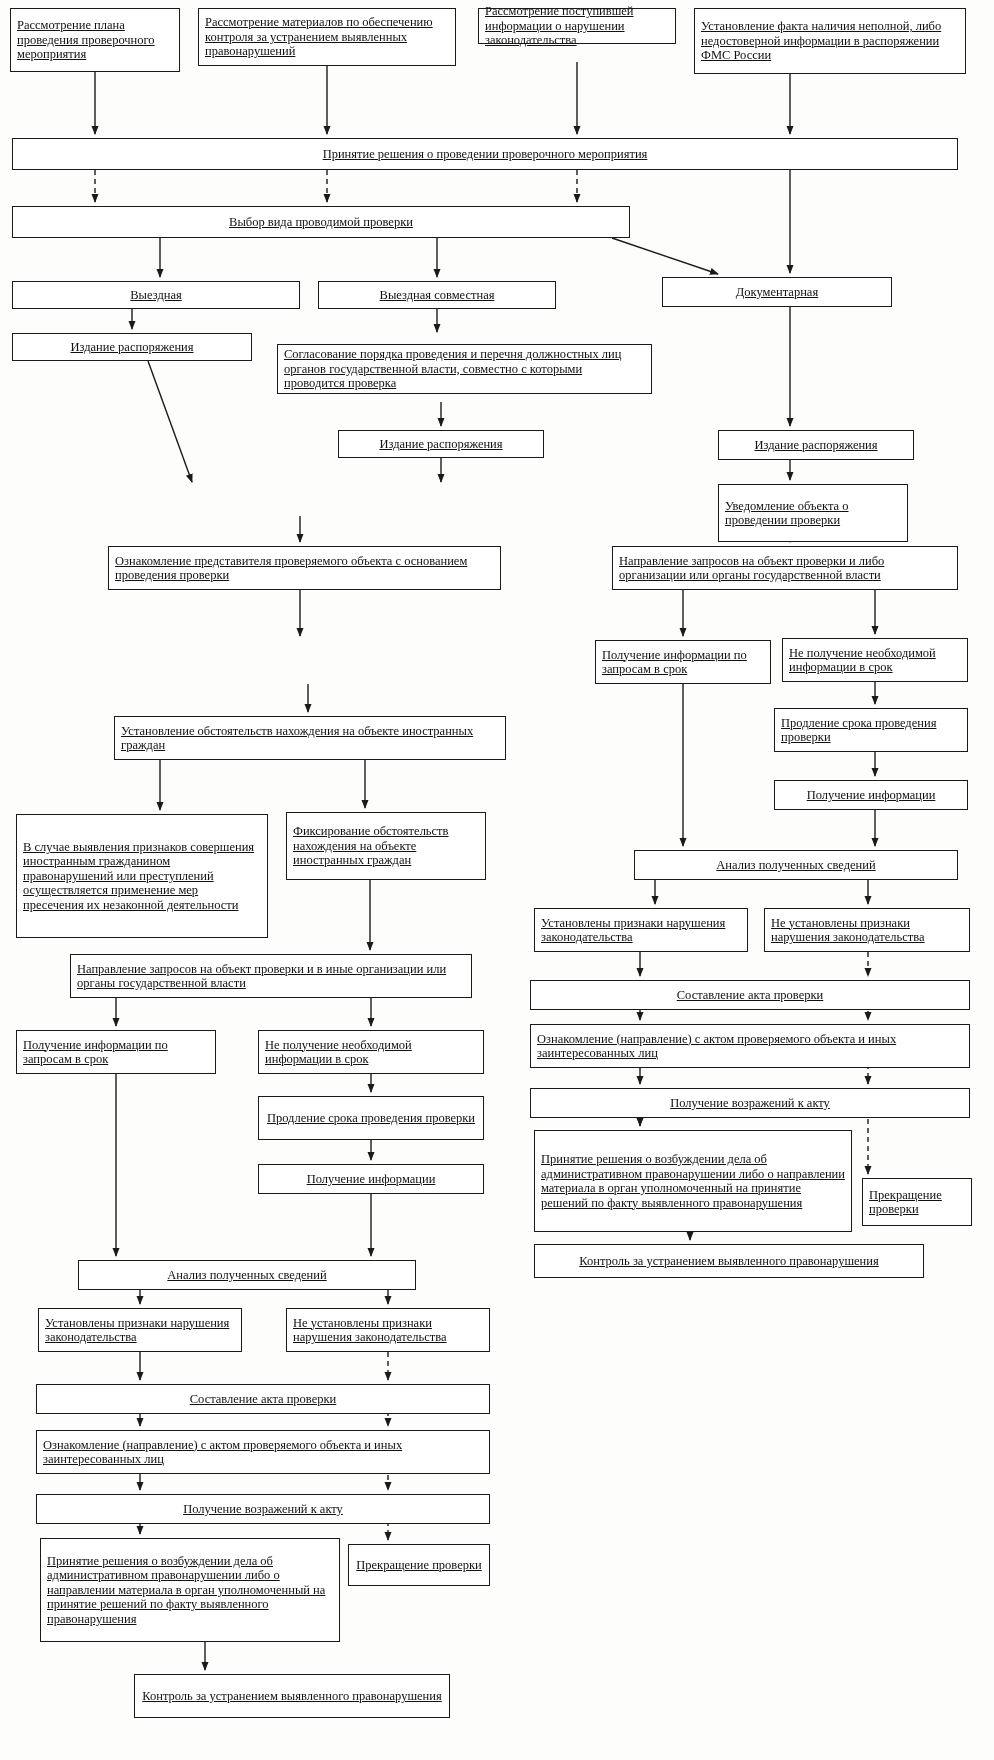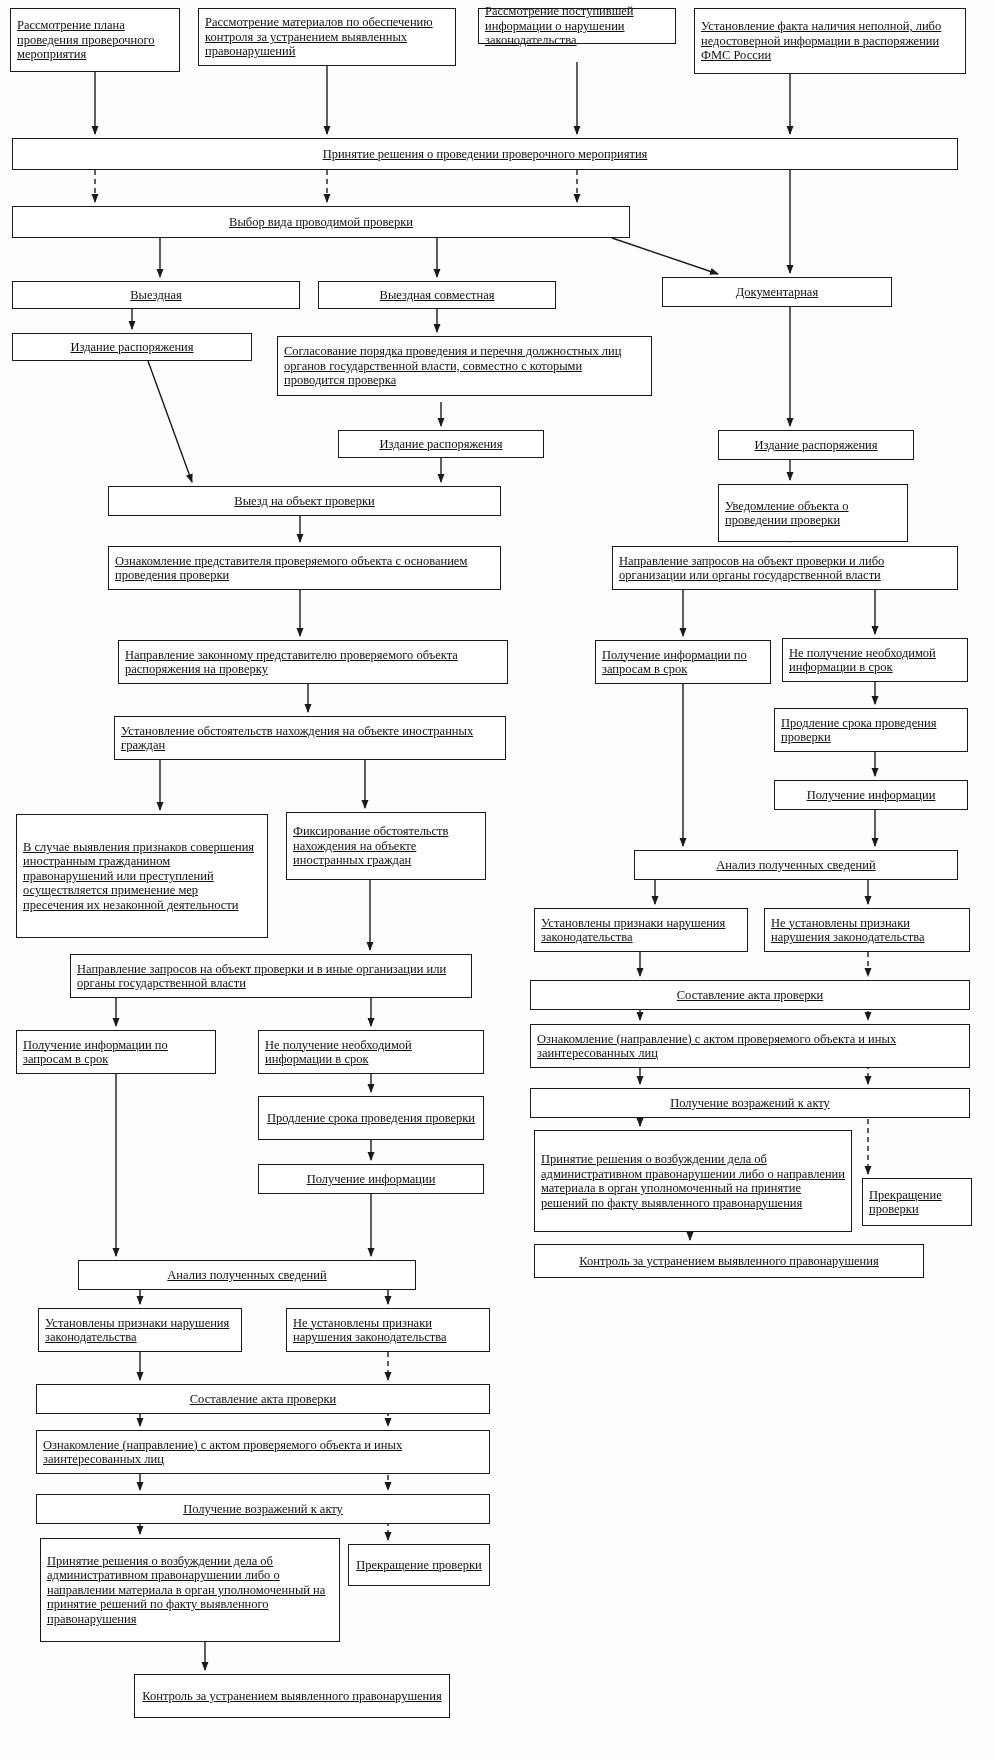--- a/index.html
+++ b/index.html
@@ -117,25 +117,23 @@
   <div class="node" style="left:694px;top:8px;width:272px;height:66px">Установление факта наличия неполной, либо недостоверной информации в распоряжении ФМС России</div>
 
   <div class="node" style="left:12px;top:138px;width:946px;height:32px">Принятие решения о проведении проверочного мероприятия</div>
   <div class="node" style="left:12px;top:206px;width:618px;height:32px">Выбор вида проводимой проверки</div>
 
   <div class="node" style="left:12px;top:281px;width:288px;height:28px">Выездная</div>
   <div class="node" style="left:318px;top:281px;width:238px;height:28px">Выездная совместная</div>
   <div class="node" style="left:662px;top:277px;width:230px;height:30px">Документарная</div>
 
   <div class="node" style="left:12px;top:333px;width:240px;height:28px">Издание распоряжения</div>
-  <div class="node" style="left:277px;top:336px;width:375px;height:60px">Согласование порядка проведения и перечня должностных лиц органов государственной власти, совместно с которыми проводится проверка</div>
+  <div class="node" style="left:277px;top:344px;width:375px;height:50px">Согласование порядка проведения и перечня должностных лиц органов государственной власти, совместно с которыми проводится проверка</div>
   <div class="node" style="left:338px;top:430px;width:206px;height:28px">Издание распоряжения</div>
-  <div class="node" style="left:108px;top:486px;width:393px;height:30px">Выезд на объект проверки</div>
   <div class="node" style="left:108px;top:546px;width:393px;height:44px">Ознакомление представителя проверяемого объекта с основанием проведения проверки</div>
-  <div class="node" style="left:118px;top:640px;width:390px;height:44px">Направление законному представителю проверяемого объекта распоряжения на проверку</div>
   <div class="node" style="left:114px;top:716px;width:392px;height:44px">Установление обстоятельств нахождения на объекте иностранных граждан</div>
   <div class="node" style="left:16px;top:814px;width:252px;height:124px">В случае выявления признаков совершения иностранным гражданином правонарушений или преступлений осуществляется применение мер пресечения их незаконной деятельности</div>
   <div class="node" style="left:286px;top:812px;width:200px;height:68px">Фиксирование обстоятельств нахождения на объекте иностранных граждан</div>
   <div class="node" style="left:70px;top:954px;width:402px;height:44px">Направление запросов на объект проверки и в иные организации или органы государственной власти</div>
   <div class="node" style="left:16px;top:1030px;width:200px;height:44px">Получение информации по запросам в срок</div>
   <div class="node" style="left:258px;top:1030px;width:226px;height:44px">Не получение необходимой информации в срок</div>
   <div class="node" style="left:258px;top:1096px;width:226px;height:44px">Продление срока проведения проверки</div>
   <div class="node" style="left:258px;top:1164px;width:226px;height:30px">Получение информации</div>
   <div class="node" style="left:78px;top:1260px;width:338px;height:30px">Анализ полученных сведений</div>
   <div class="node" style="left:38px;top:1308px;width:204px;height:44px">Установлены признаки нарушения законодательства</div>

